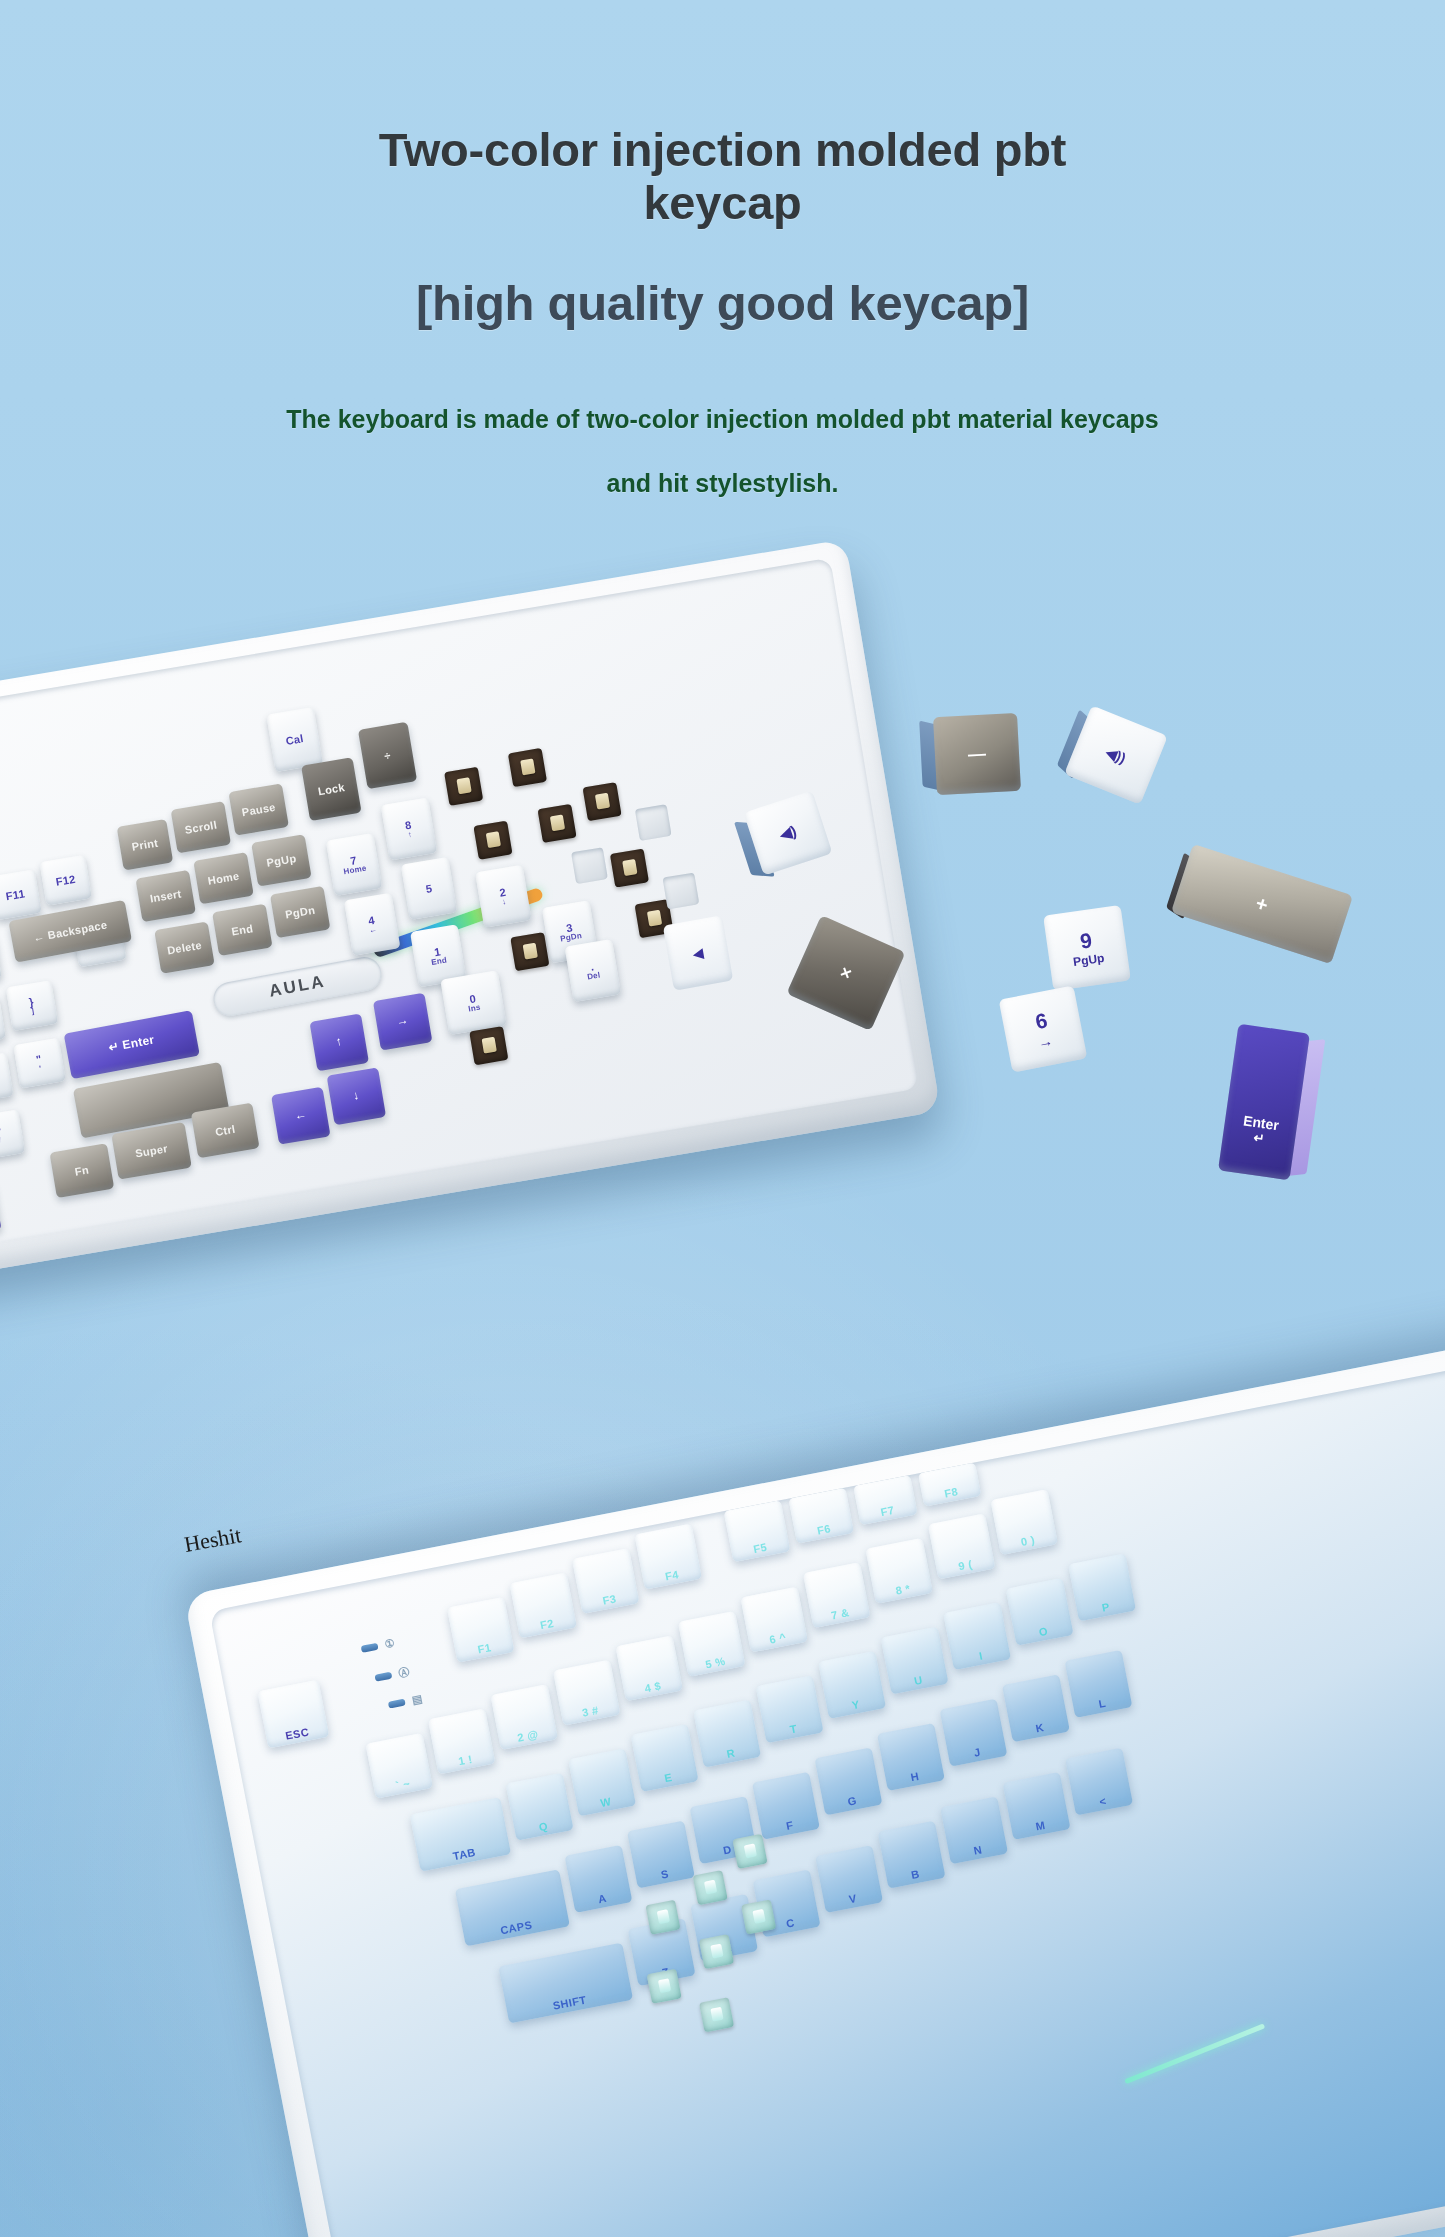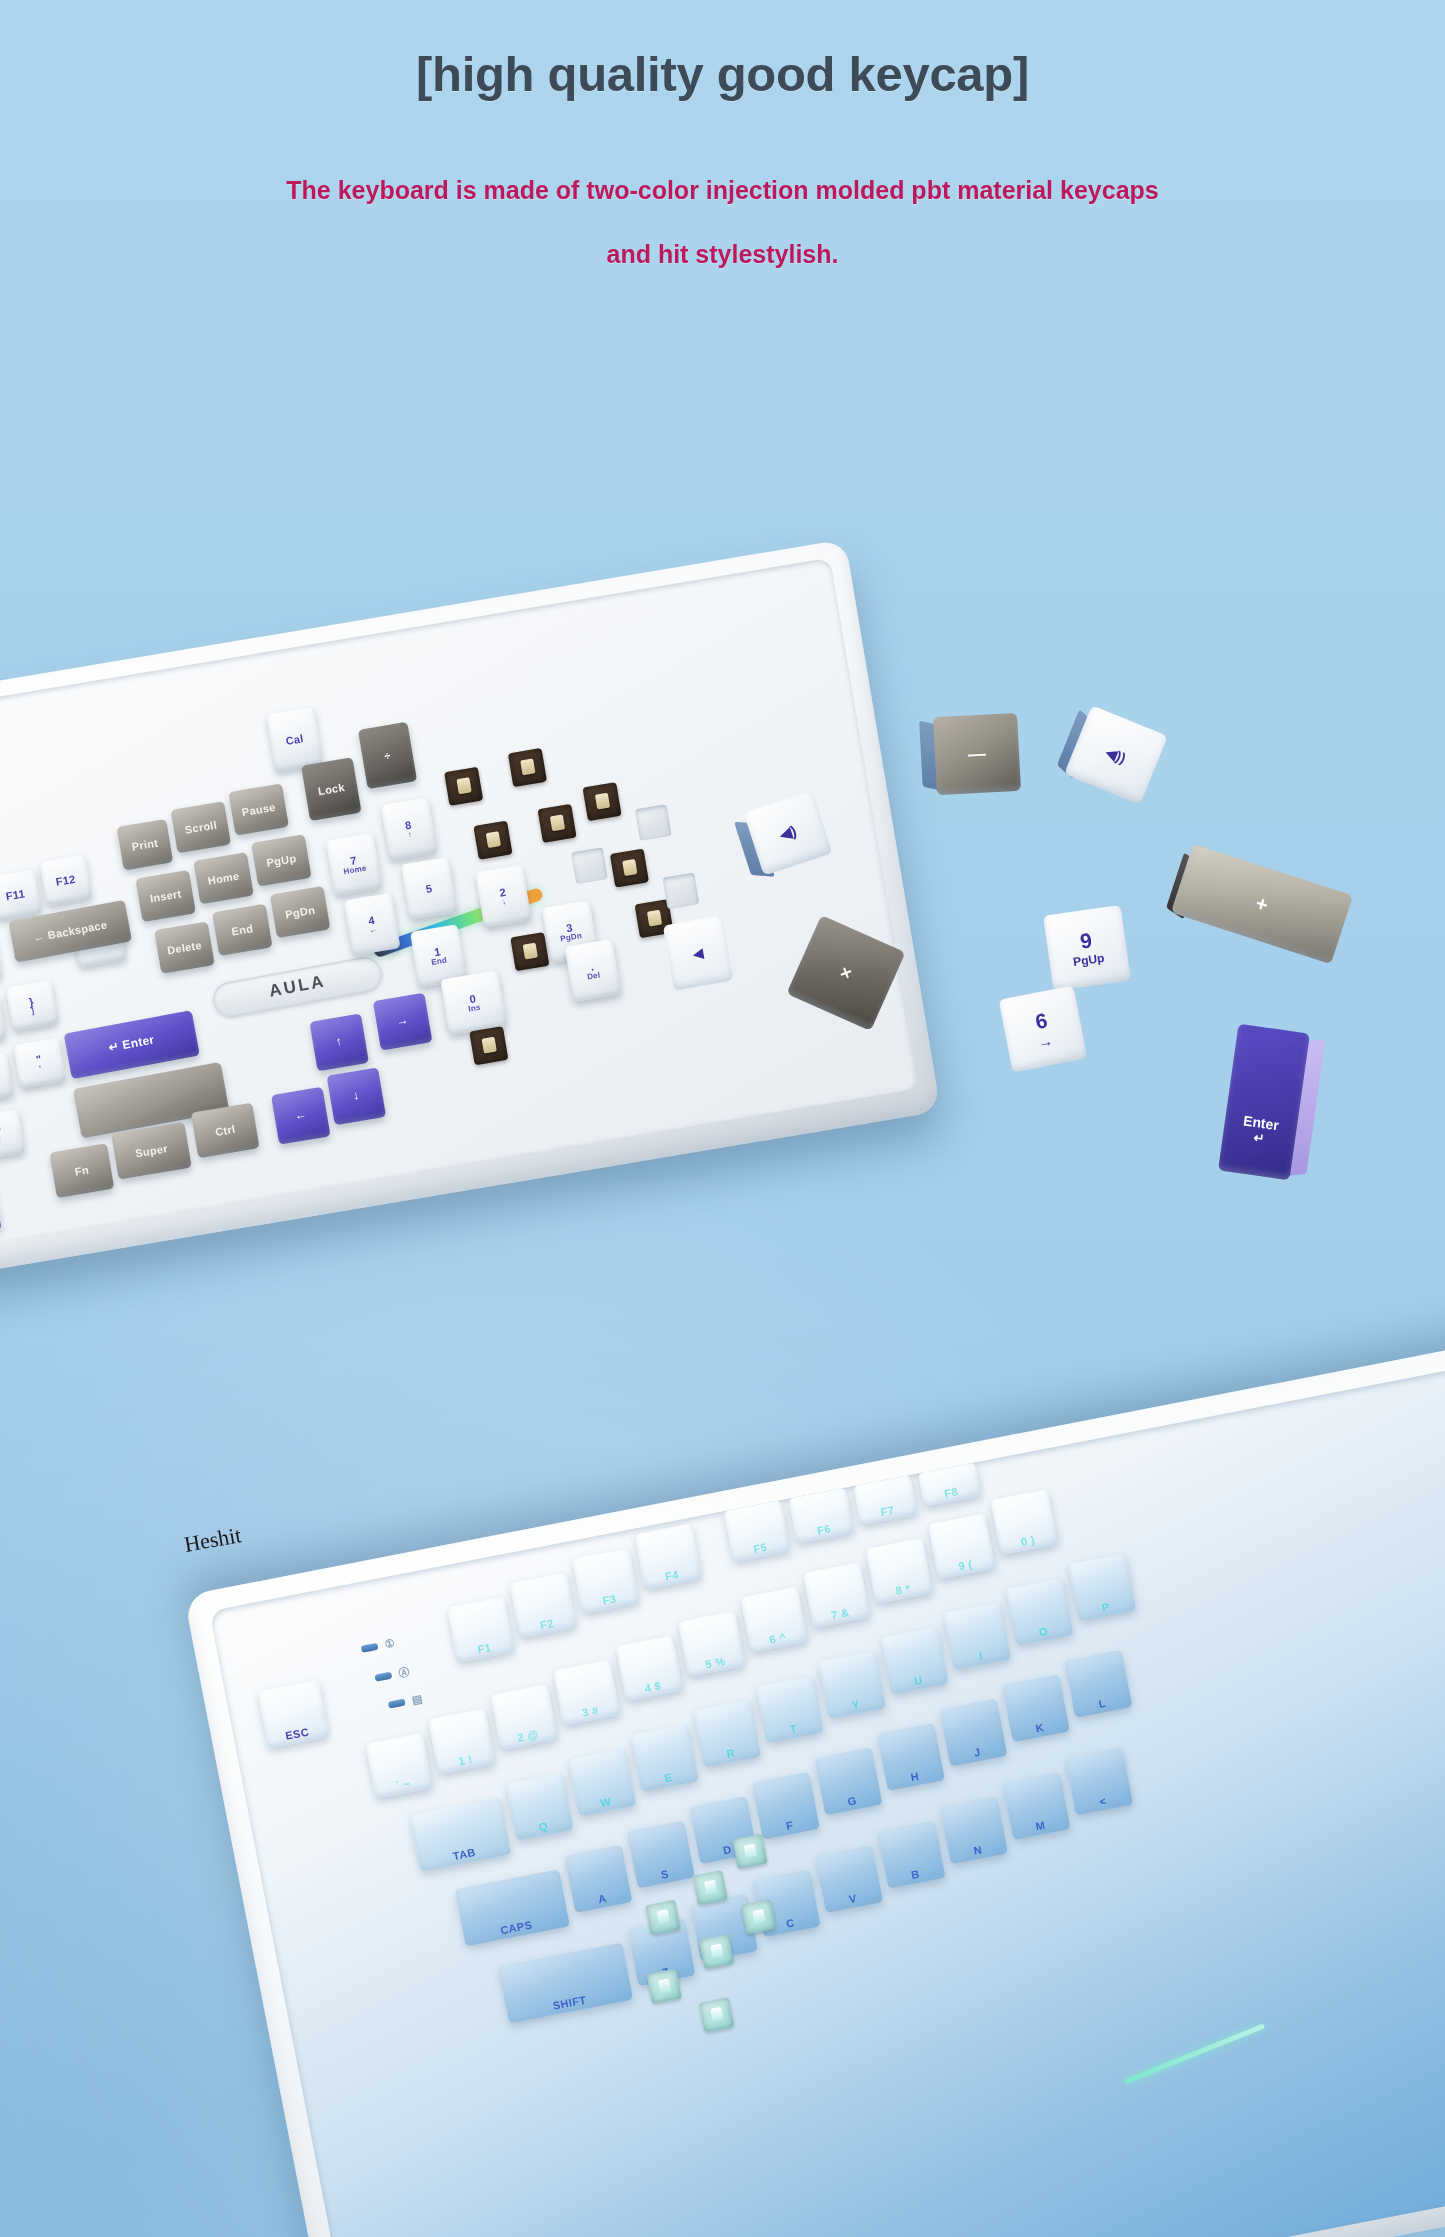--- a/index.html
+++ b/index.html
@@ -32,21 +32,21 @@
     text-shadow:0 1px 0 rgba(255,255,255,.3);
   }
   .h2 {
     font-size:49px; font-weight:700; line-height:1.1;
     color:#3d4a58; text-align:center; letter-spacing:-.3px;
     margin-top:48px;
     text-shadow:0 1px 0 rgba(255,255,255,.3);
   }
   .body {
     font-size:25px; font-weight:700; line-height:1.28;
-    color:#be185d; text-align:center;
+    color:#14532d; text-align:center;
     width:1260px; margin:0 auto; padding-top:72px;
     text-shadow:0 1px 0 rgba(255,255,255,.28);
   }
   .legend { pointer-events:none; }
 
   
   .float-cap { position:absolute; }
   .fc-face {
     position:absolute; inset:0; border-radius:6px;
     background:linear-gradient(150deg,#ffffff 0%,#f3f6f9 48%,#dfe7ee 100%);
@@ -227,20 +227,24 @@
     font-family:"Liberation Serif", serif;
   }
 </style>
 </head>
 <body>
 
 <div id="bg"></div>
 <div id="bg-sheen"></div>
 
 <div id="copy">
+  <div class="h1">
+    <span>Two-color injection molded pbt</span><br>
+    <span>keycap</span>
+  </div>
   <div class="h2">[high quality good keycap]</div>
   <div class="body">
     <span>The keyboard is made of two-color injection molded pbt material keycaps</span><br>
     <br>
     <span>and hit stylestylish.</span>
   </div>
 </div>
 
 <div id="kb1">
   <div id="kb1-case"></div>

